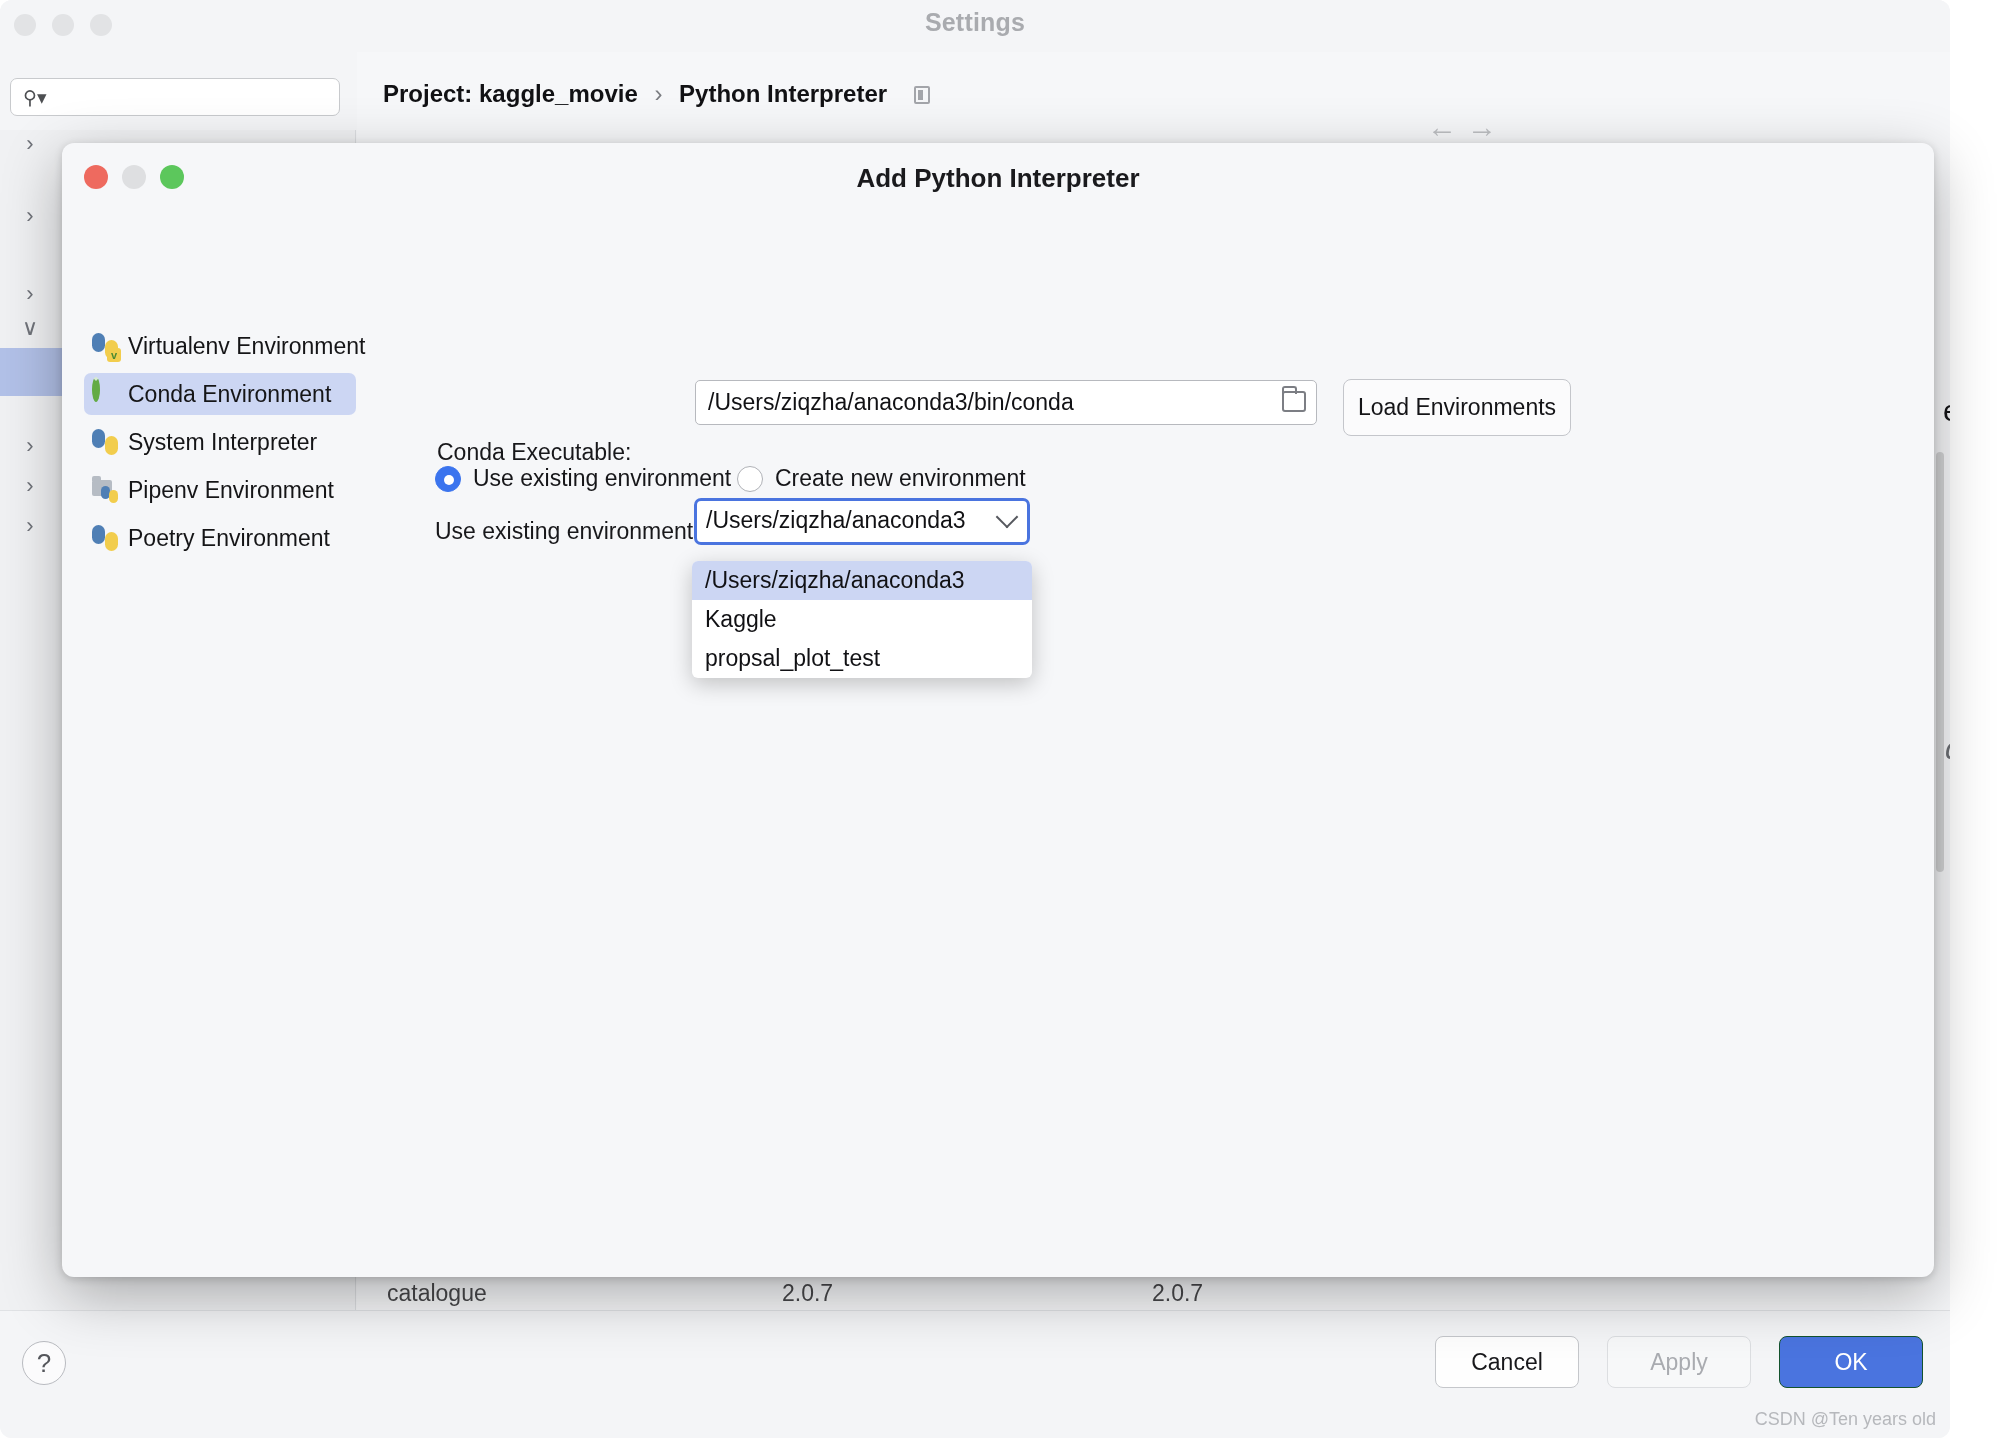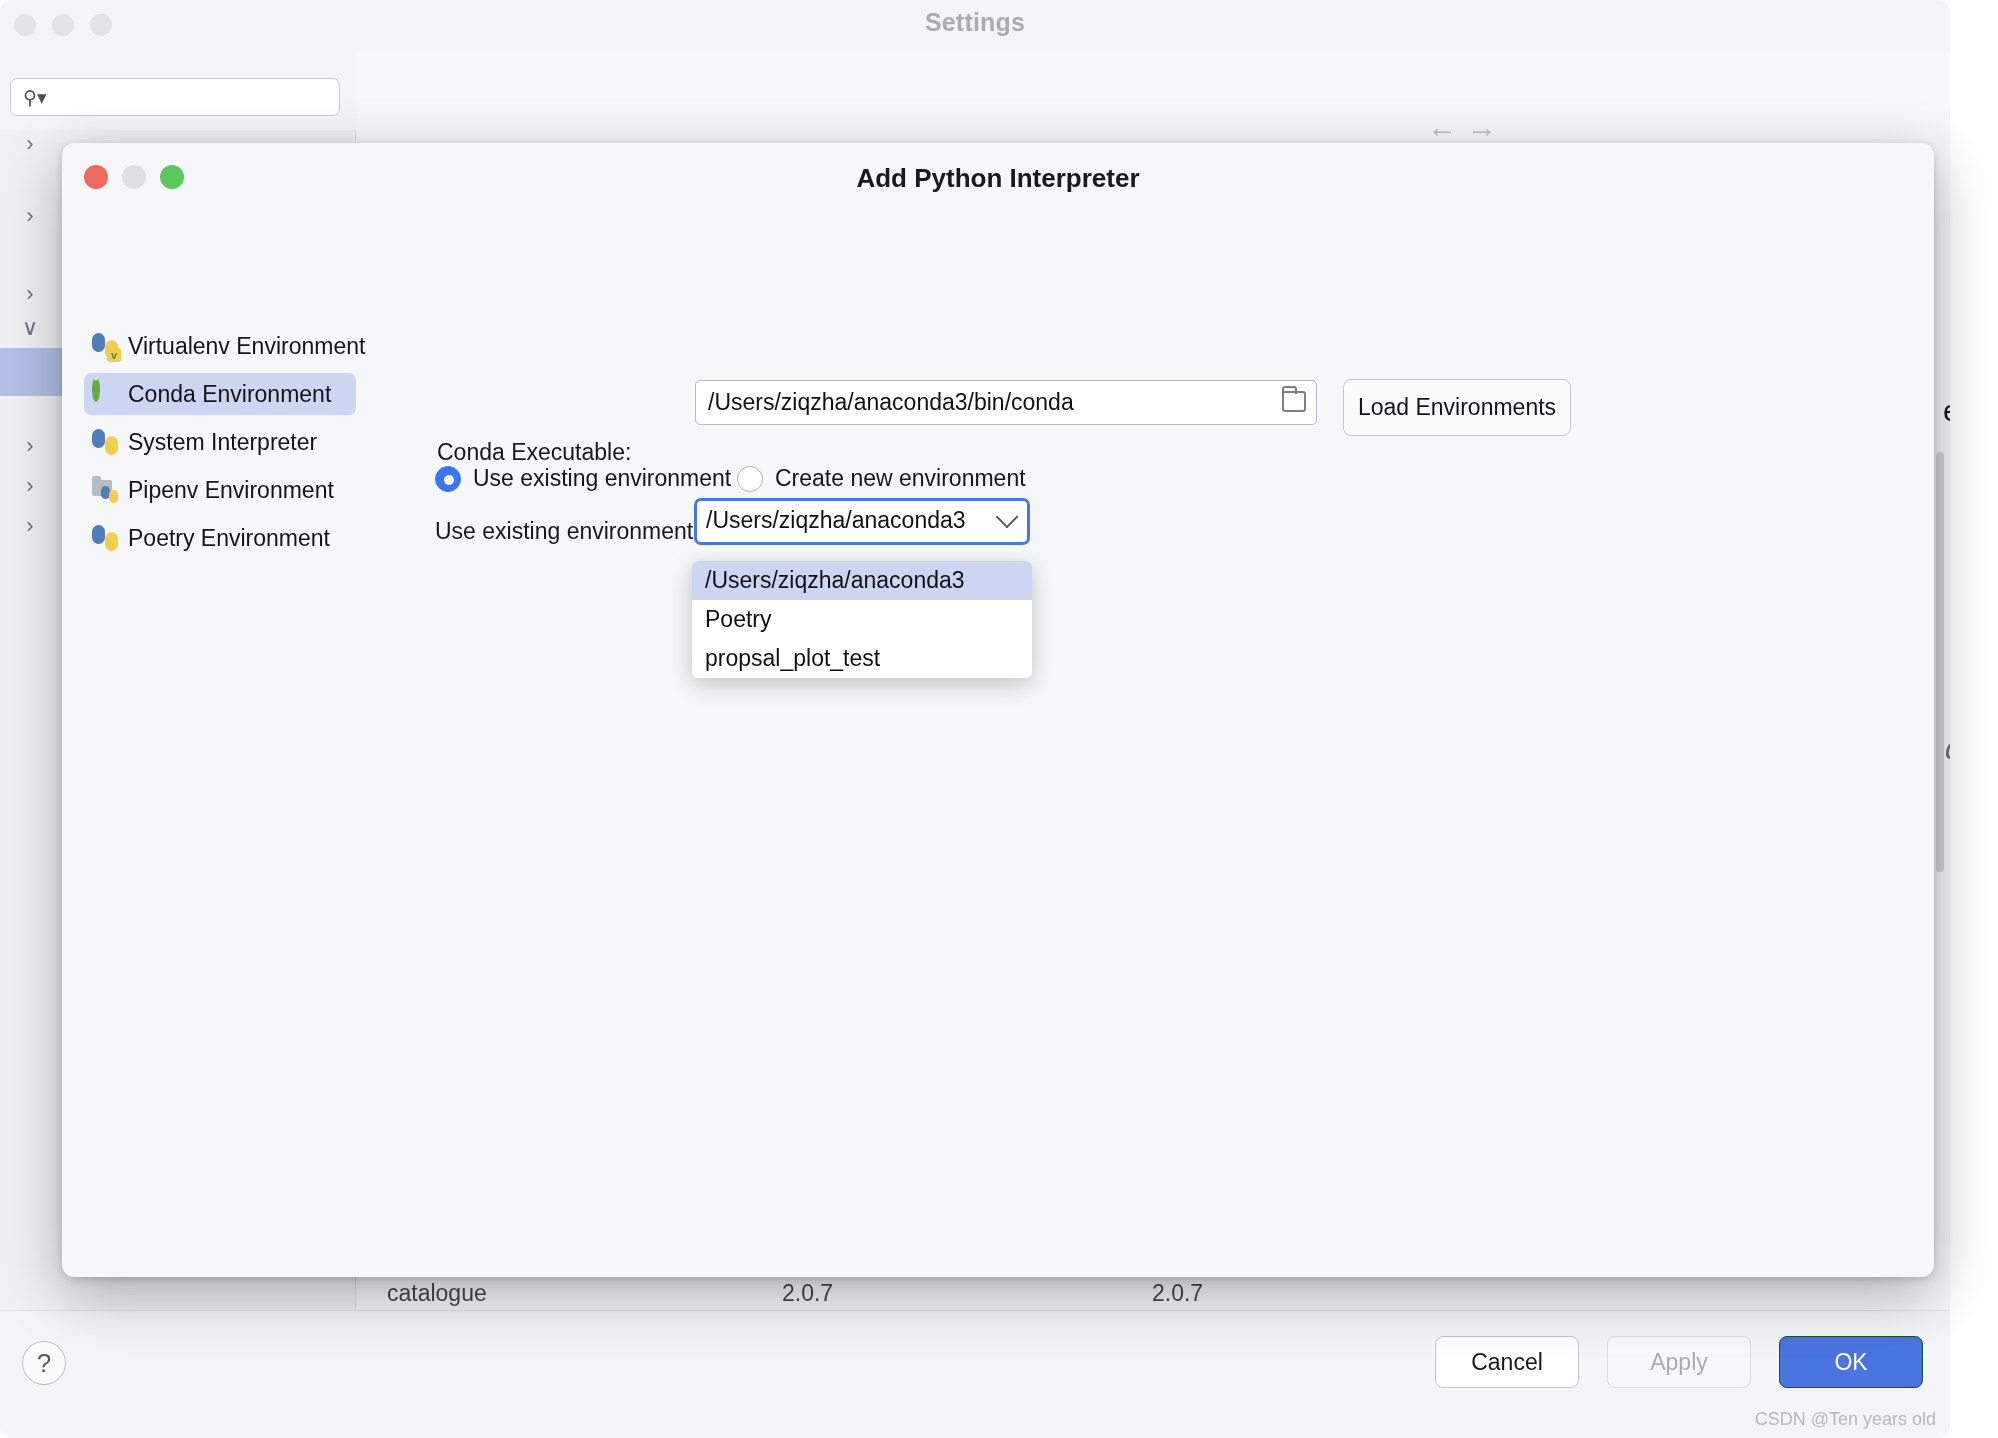--- a/index.html
+++ b/index.html
@@ -349,20 +349,26 @@
     <div class="tree-chevron" style="top:74px">›</div>
     <div class="tree-chevron" style="top:152px">›</div>
     <div class="tree-chevron" style="top:186px">∨</div>
     <div id="tree-row-selected" style="top:218px"></div>
     <div class="tree-chevron" style="top:304px">›</div>
     <div class="tree-chevron" style="top:344px">›</div>
     <div class="tree-chevron" style="top:384px">›</div>
   </div>
 
   <div id="settings-content">
+    <div id="breadcrumb">
+      <span>Project: kaggle_movie</span>
+      <span class="crumb-sep">›</span>
+      <span>Python Interpreter</span>
+      <span id="breadcrumb-gear-icon"></span>
+    </div>
     <div id="nav-back-icon">←</div>
     <div id="nav-forward-icon">→</div>
 
     <div id="bg-right-e">e</div>
     <div id="bg-right-d">d</div>
 
     <div id="bg-scroll-thumb"></div>
 
     <div id="bg-table-text">
       <span class="bg-col-a">catalogue</span>
@@ -455,17 +461,17 @@
 
   <div class="form-label" id="use-existing-env-label">Use existing environment:</div>
 
   <div id="env-select-box">
     <span id="env-select-value">/Users/ziqzha/anaconda3</span>
     <span id="env-select-chevron-icon"></span>
   </div>
 
   <div id="env-dropdown-list">
     <div class="dropdown-option highlighted">/Users/ziqzha/anaconda3</div>
-    <div class="dropdown-option">Poetry</div>
+    <div class="dropdown-option">Kaggle</div>
     <div class="dropdown-option">propsal_plot_test</div>
   </div>
 
 </div>
 
 </body></html>

